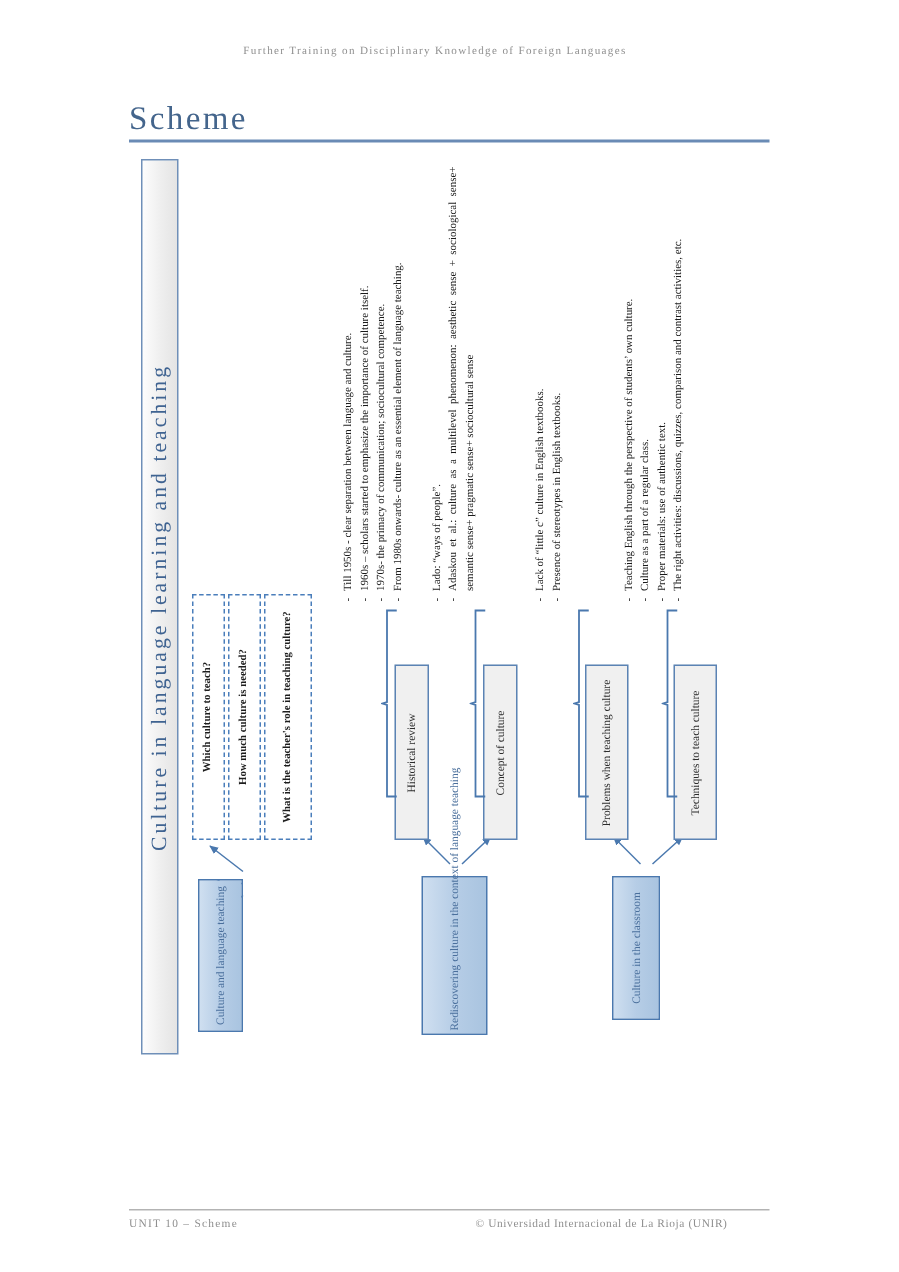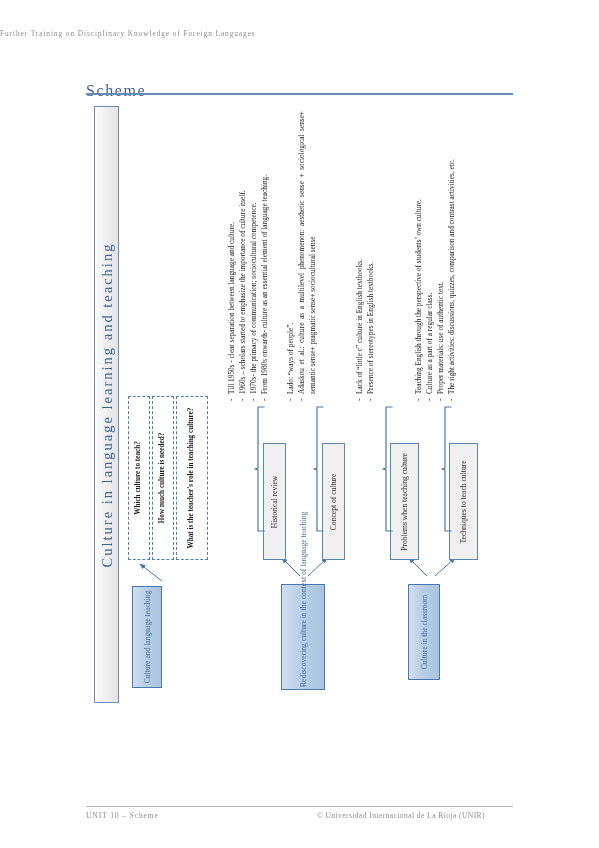--- a/index.html
+++ b/index.html
@@ -11,35 +11,35 @@
     width: 599px; height: 848px;
     position: relative;
     font-family: "Liberation Serif", serif;
     overflow: hidden;
   }
 
   
   #header-text {
     position: absolute;
     top: 29px; left: 0; width: 580px;
+    text-align: center;
     font-family: "Liberation Serif", serif;
     font-size: 7.4px;
     letter-spacing: 0.9px;
     color: #8f8f8f;
     white-space: nowrap;
   }
 
   #page-title {
     position: absolute;
     top: 66px; left: 86px;
     font-family: "Liberation Serif", serif;
-    font-size: 16px;
+    font-size: 22px;
     letter-spacing: 1.6px;
     color: #44658c;
-    margin-top: 16px;
   }
   #title-rule {
     position: absolute;
     top: 93px; left: 86px; width: 427px;
     height: 1.5px;
     background: #6a8bb5;
   }
 
   
   #footer-rule {

